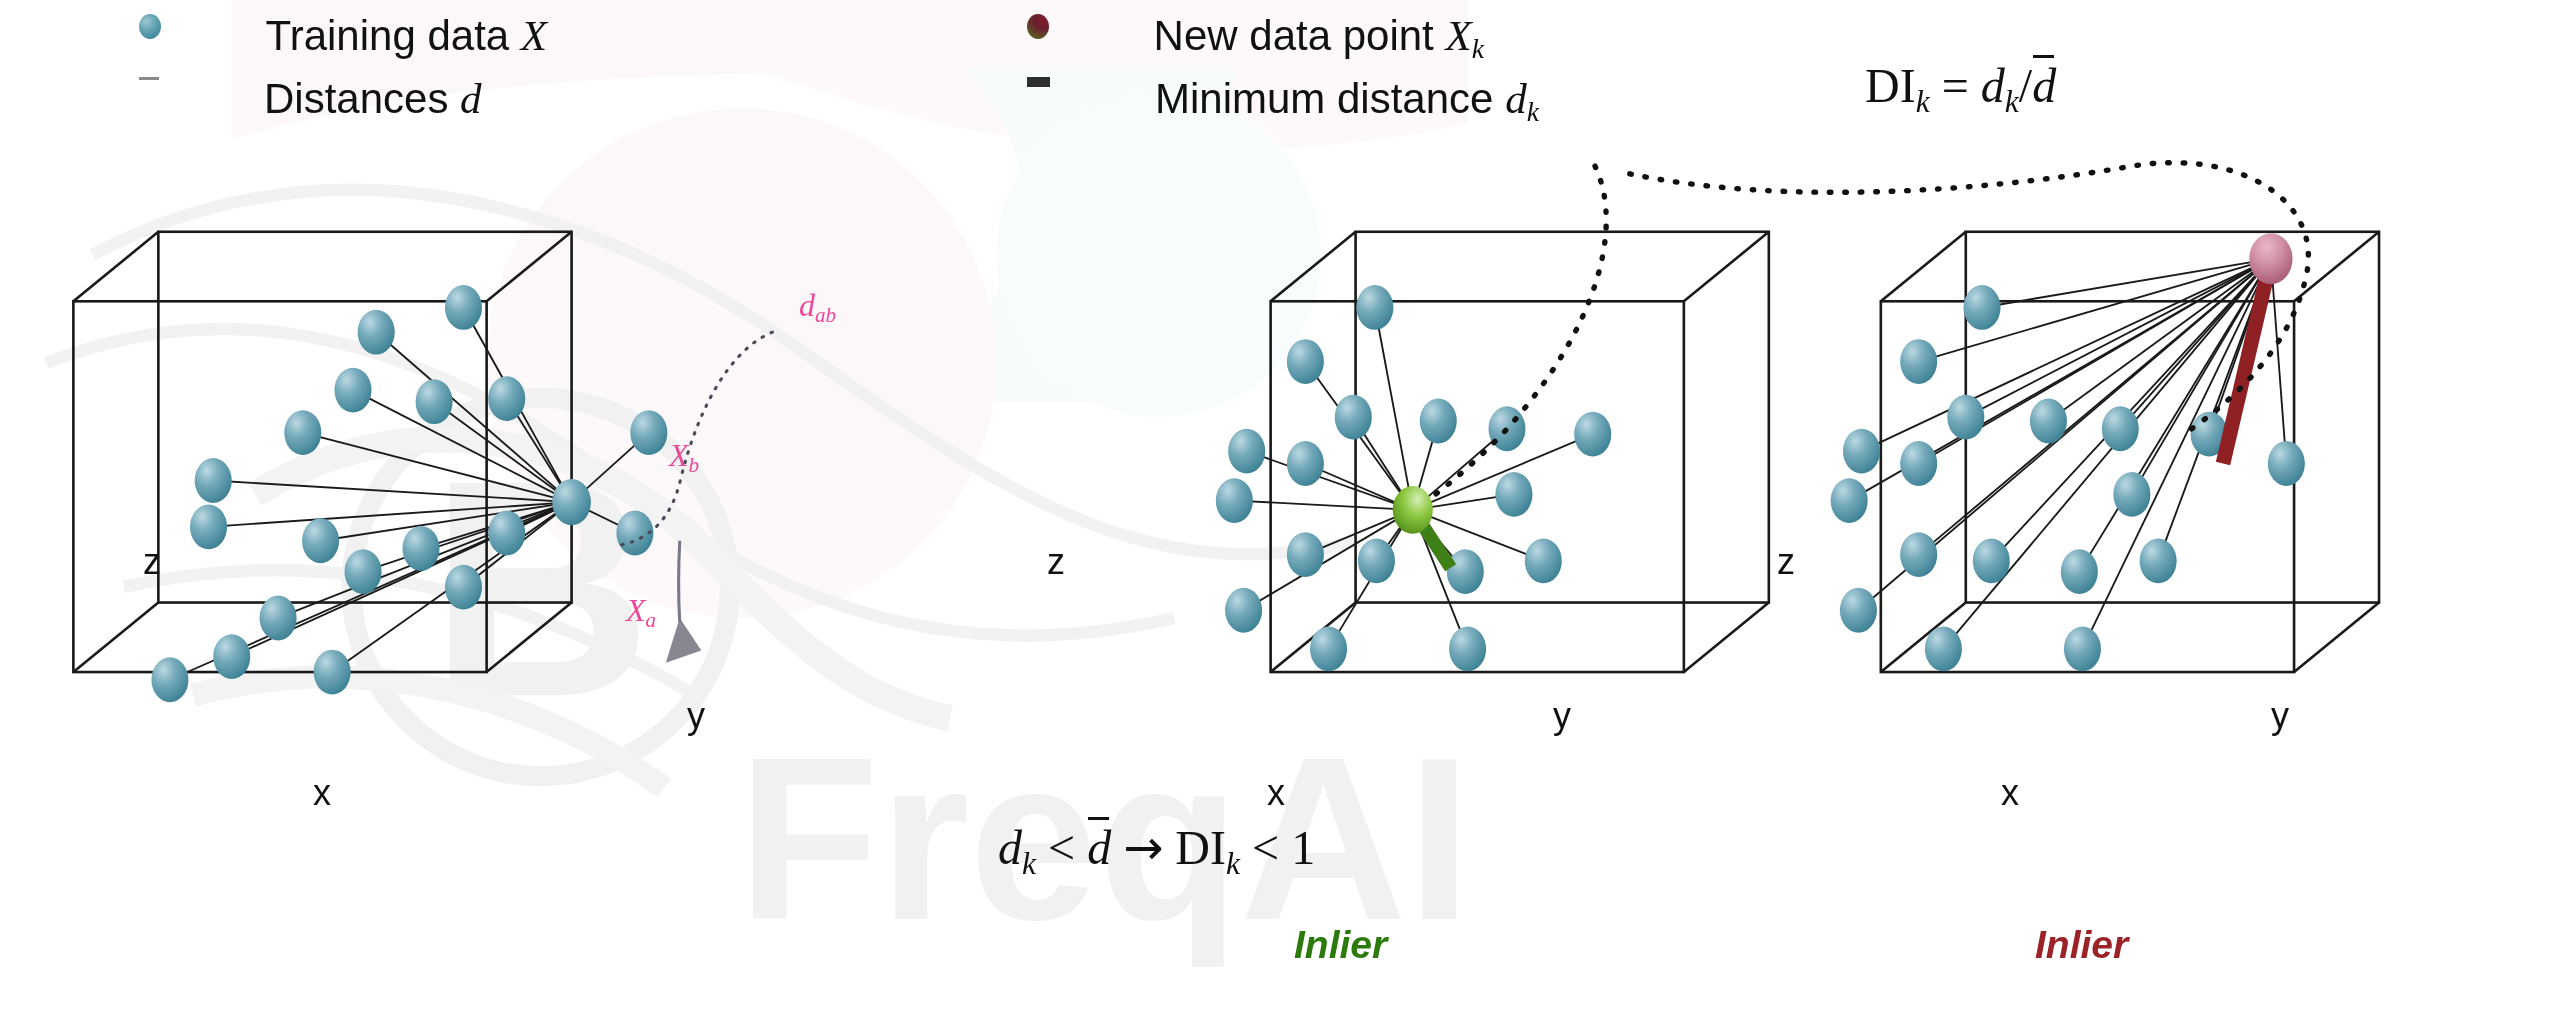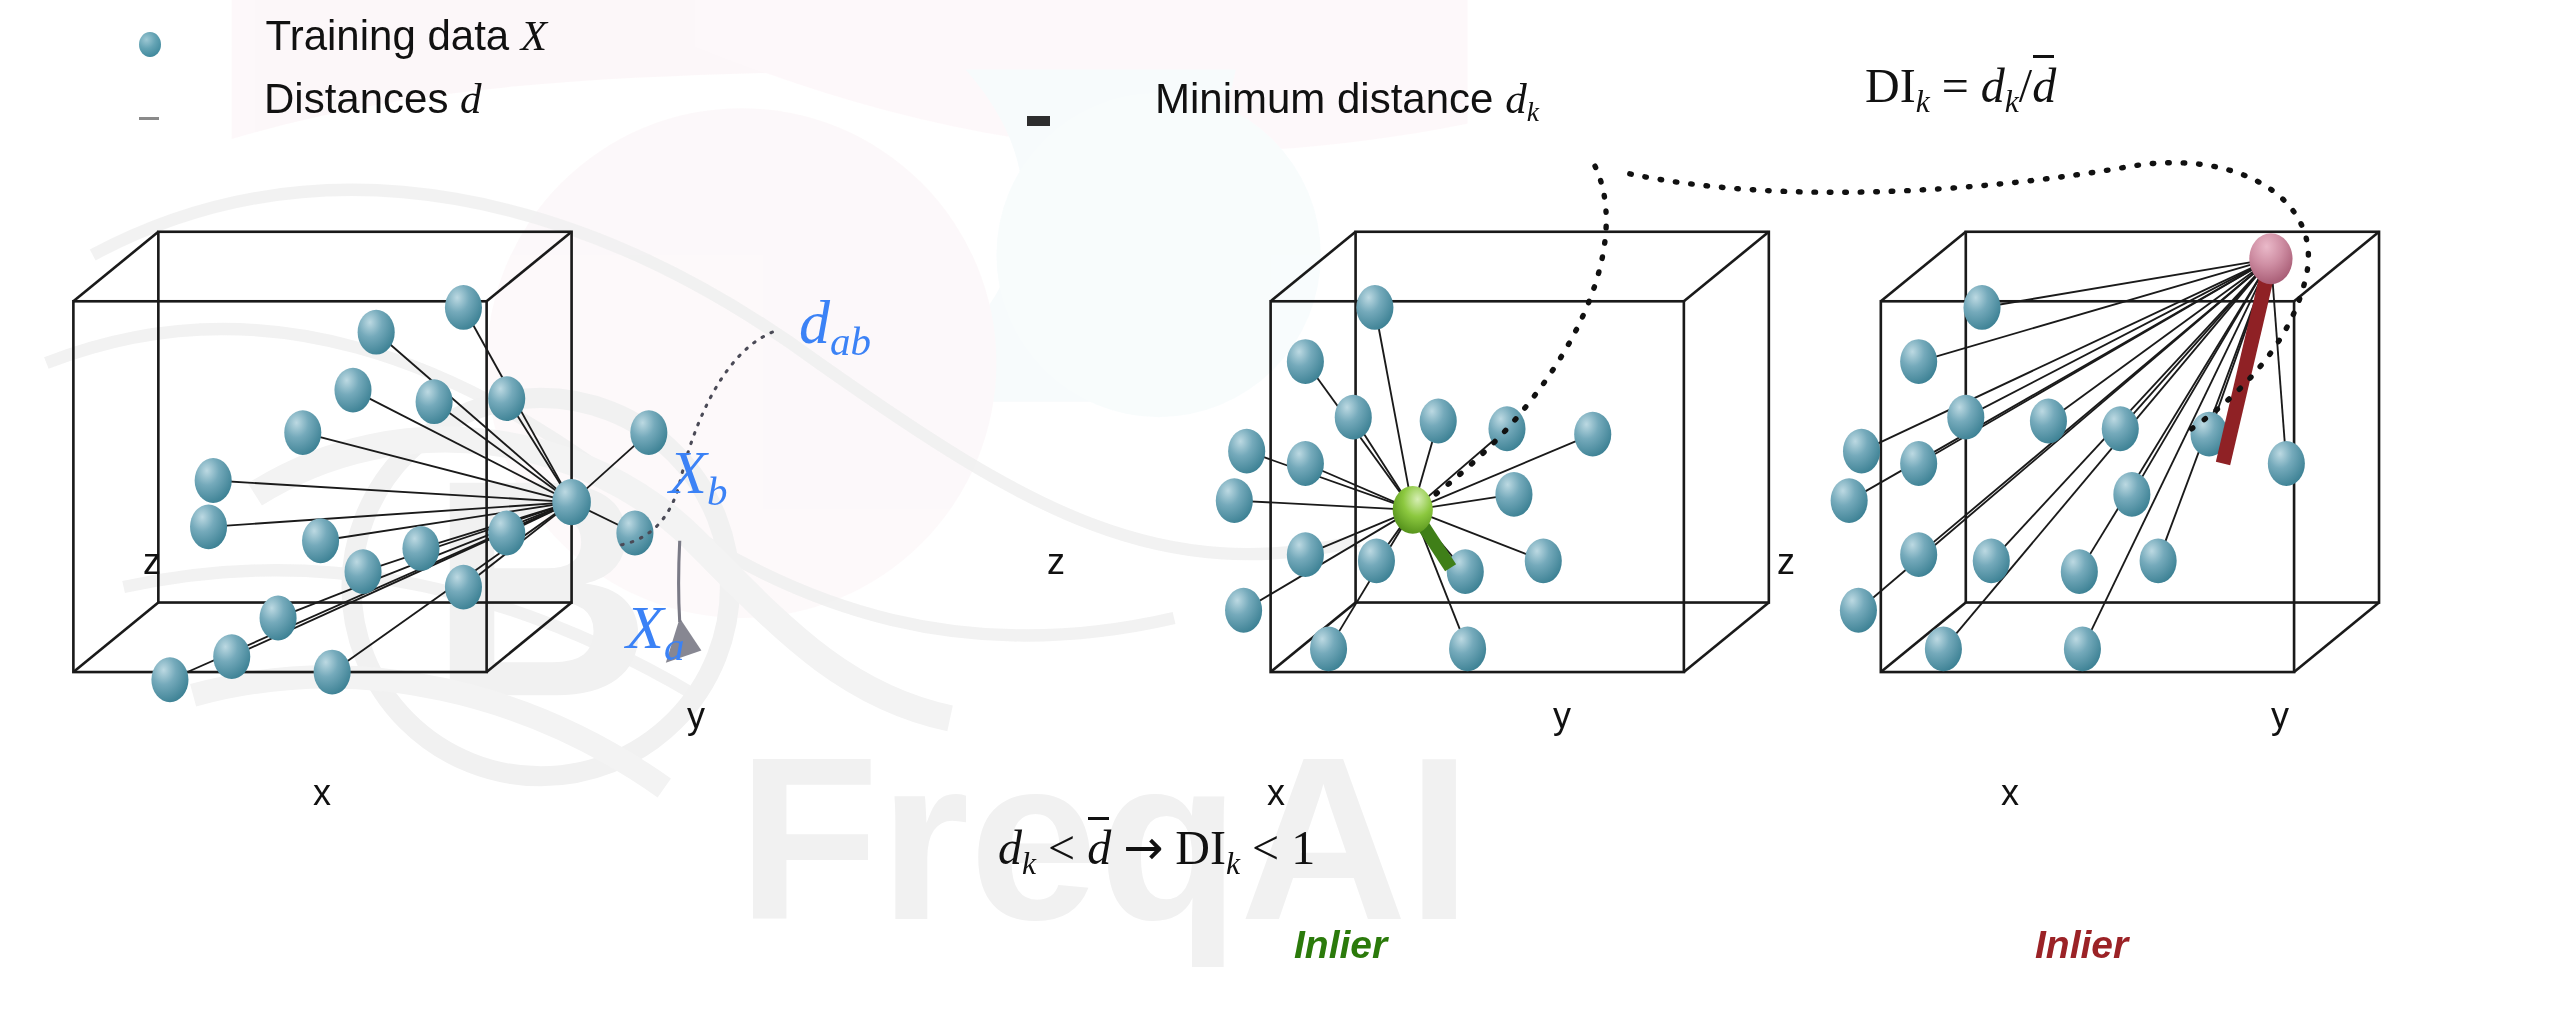--- a/index.html
+++ b/index.html
@@ -6,21 +6,21 @@
   body{width:2576px;height:1022px;position:relative;overflow:hidden;
        font-family:"Liberation Sans",sans-serif;color:#0b0b0b;}
 
   .stage{position:absolute;inset:0;width:2576px;height:1022px;}
 
   .wm{position:absolute;left:0;top:0;width:2576px;height:1022px;z-index:0;pointer-events:none;}
 
   .layer{position:absolute;left:0;top:0;width:2576px;height:1022px;z-index:2;}
 
   
-  .legend{position:absolute;z-index:3;display:flex;align-items:flex-end;gap:44px;}
+  .legend{position:absolute;z-index:3;display:flex;align-items:flex-start;gap:44px;}
   .lg-txt{font-size:42px;line-height:1;white-space:nowrap;color:#111;}
   .lg-txt .mathi{font-family:"Liberation Serif",serif;font-style:italic;font-size:43px;}
   .sub{font-size:0.66em;vertical-align:-0.30em;font-style:italic;
        font-family:"Liberation Serif",serif;}
 
   .dot-train{width:21.6px;height:25px;border-radius:50%;
       background:radial-gradient(circle at 34% 30%, #9ec8d4 0%, #64a3b4 40%, #2c7b90 100%);}
   .dot-new{width:21.6px;height:25px;border-radius:50%;
       background:radial-gradient(circle at 70% 25%, #7c1b2a 0%, #6b2130 38%, #4c7a18 100%);}
   .dash-grey{width:20px;height:3.1px;background:#8a8a8a;}
@@ -36,21 +36,21 @@
   .bar{position:relative;display:inline-block;}
   .bar::after{content:"";position:absolute;left:4%;right:8%;top:-0.14em;height:3.1px;background:#111;}
 
   .caption-word{position:absolute;z-index:3;font-size:39px;font-weight:bold;
                 font-family:"Liberation Sans",sans-serif;white-space:nowrap;font-style:italic;}
 
   .axis-lbl{position:absolute;z-index:3;font-size:36px;color:#111;
             font-family:"Liberation Sans",sans-serif;}
 
   .pt-lbl{position:absolute;z-index:3;font-family:"Liberation Serif",serif;
-          font-style:italic;font-size:62px;color:#3b82f6;white-space:nowrap;}
+          font-style:italic;font-size:32px;color:#ec4899;white-space:nowrap;}
   .pt-lbl .sub{font-size:0.66em;vertical-align:-0.30em;}
 </style>
 </head>
 <body>
 
 <div class="stage">
 
   <svg class="wm" viewBox="0 0 3335 1323">
     <g opacity="0.55">
       <path d="M300,180 C700,60 1100,120 1500,60 L1500,0 L300,0 Z" fill="#fbf2f5"></path>
@@ -260,20 +260,25 @@
     <span class="gap"></span>
     <span class="lg-txt"><span>Training data</span> <span class="mathi">X</span></span>
   </div>
 
   <div class="legend" style="left:139px;top:77px;">
     <span class="dash-grey"></span>
     <span class="gap"></span>
     <span class="lg-txt"><span>Distances</span> <span class="mathi">d</span></span>
   </div>
 
+  <div class="legend" style="left:1027px;top:14px;">
+    <span class="dot-new"></span>
+    <span class="gap"></span>
+    <span class="lg-txt"><span>New data point</span> <span class="mathi">X</span><span class="sub">k</span></span>
+  </div>
 
   <div class="legend" style="left:1027px;top:77px;">
     <span class="dash-dark"></span>
     <span class="gap"></span>
     <span class="lg-txt"><span>Minimum distance</span> <span class="mathi">d</span><span class="sub">k</span></span>
   </div>
 
   <div class="formula" style="left:1865px;top:62px;">
     <span class="rm">DI</span><span class="it sub">k</span>
     <span class="rm">=</span>

